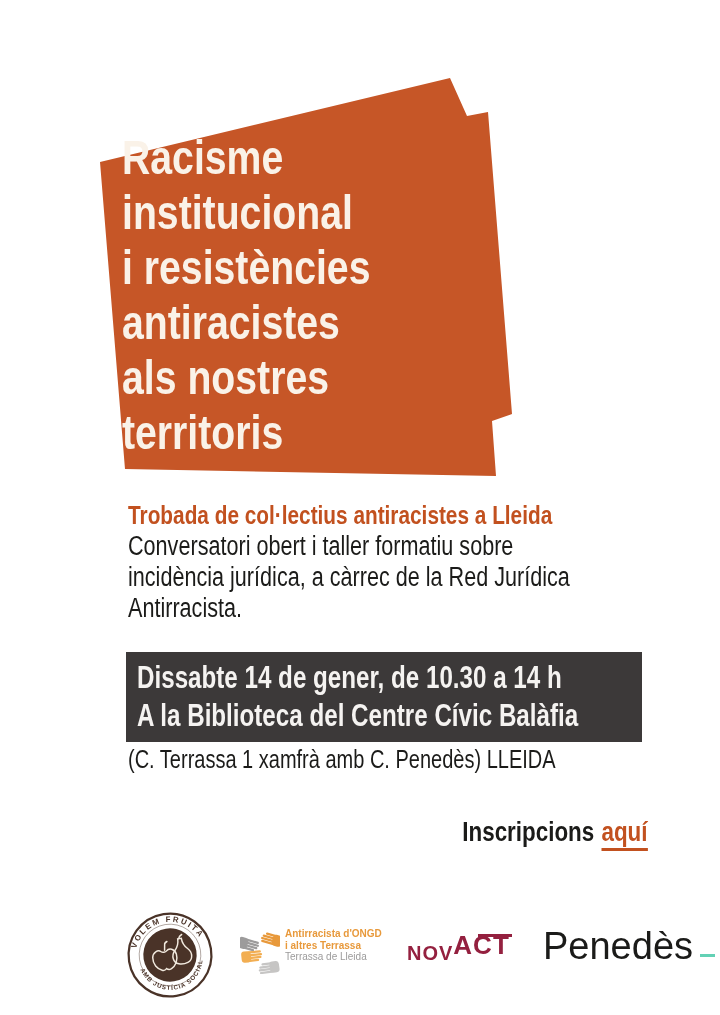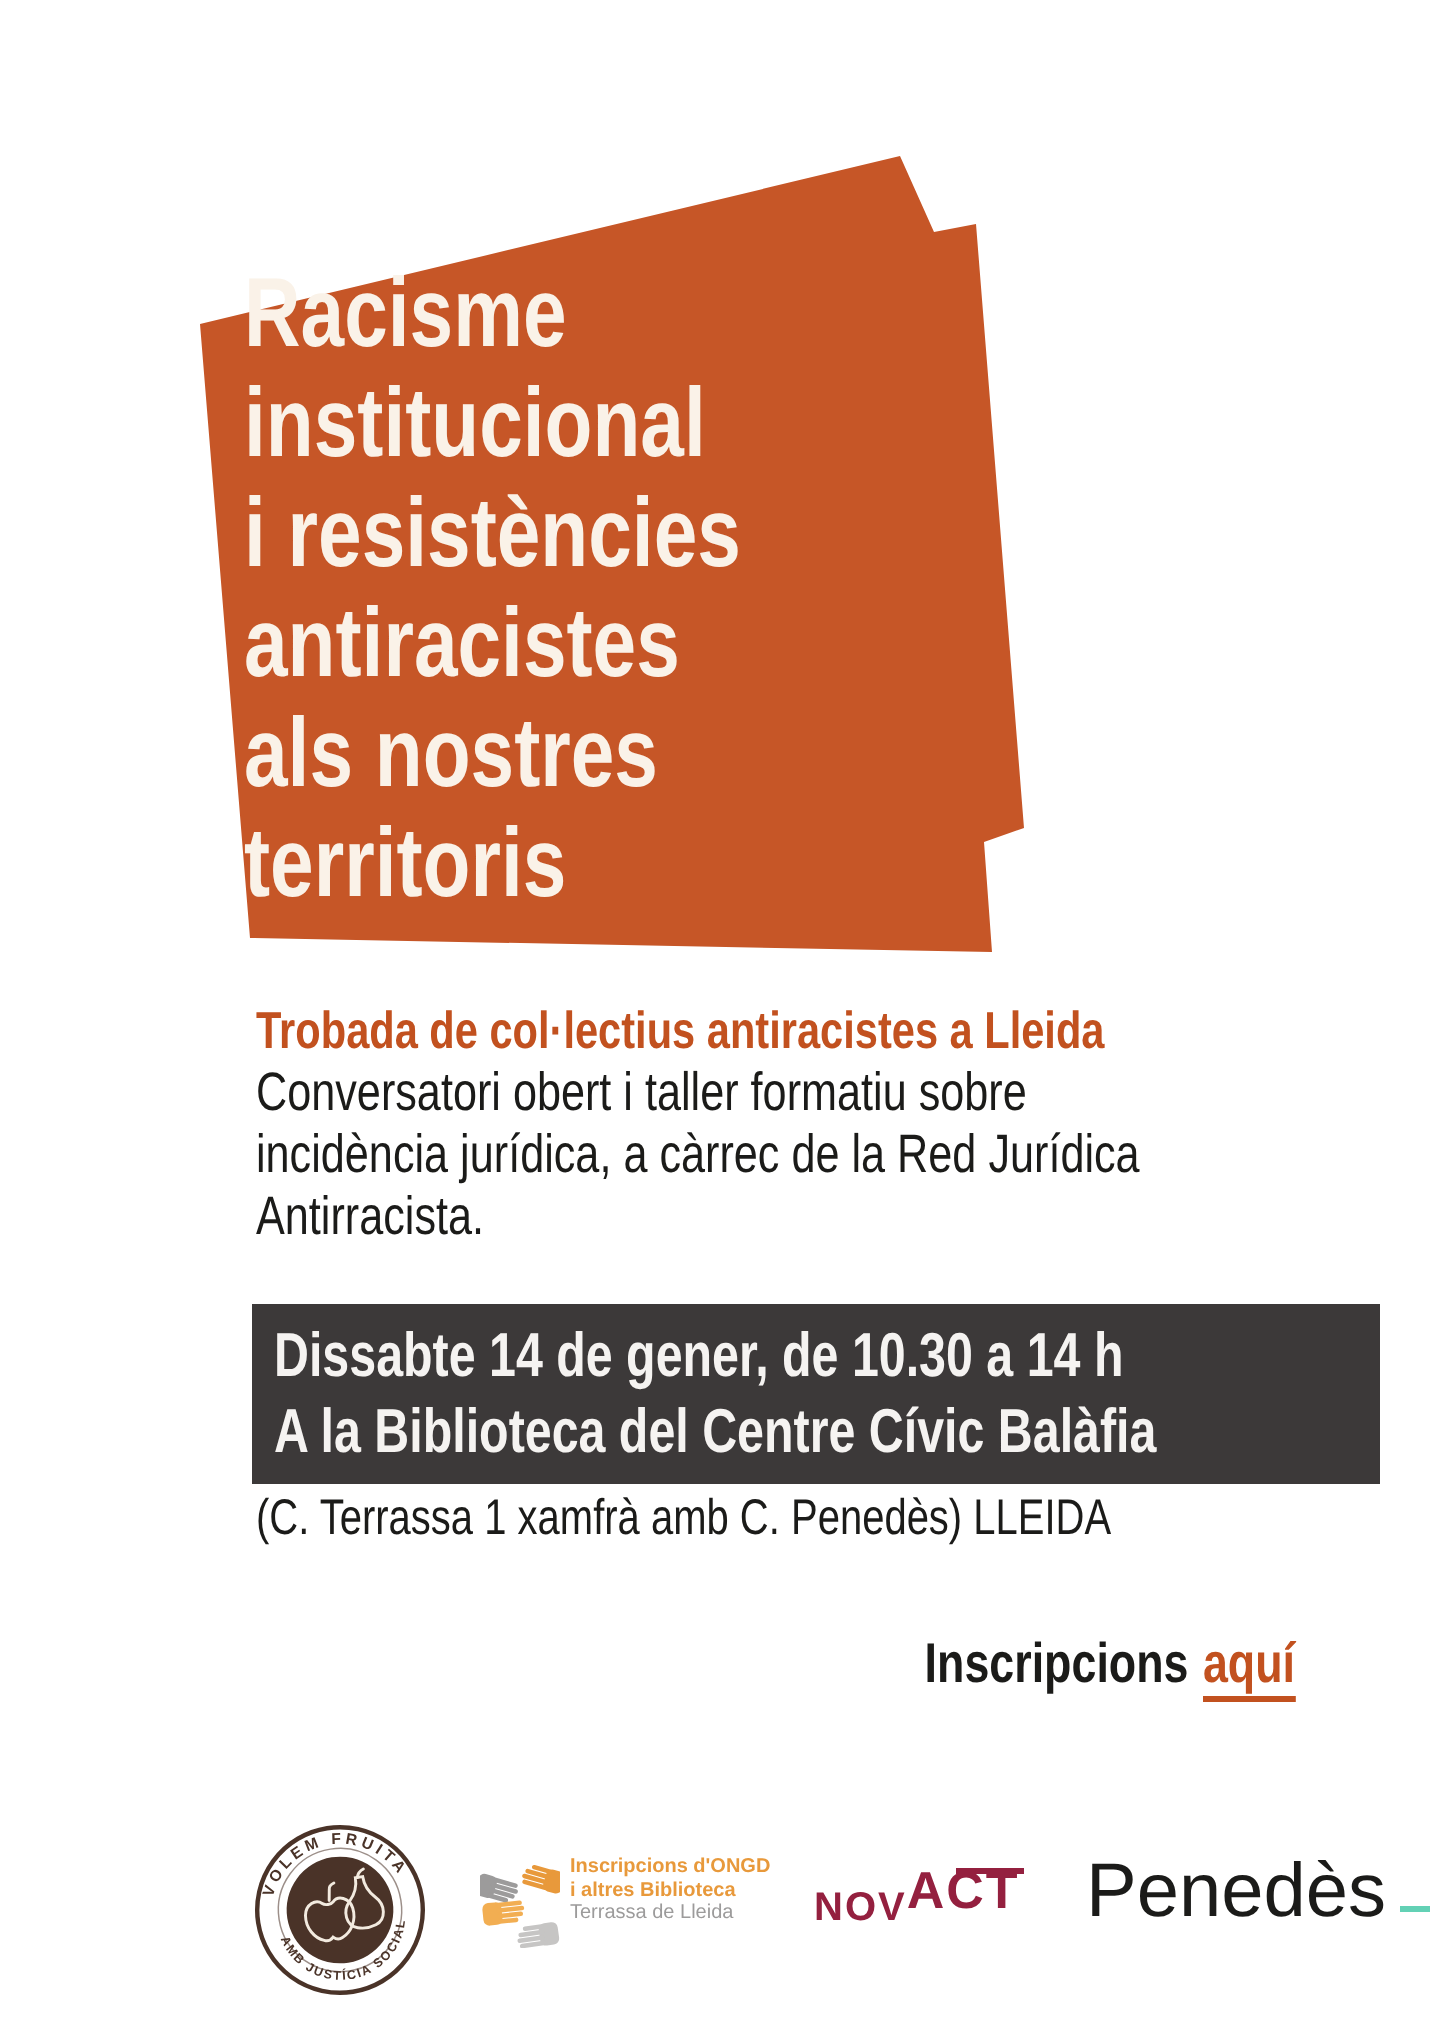--- a/index.html
+++ b/index.html
@@ -23,21 +23,20 @@
     position:absolute;left:98px;top:500px;
     font-size:26px;font-weight:bold;color:var(--subtitle);
   }
   .desc{
     position:absolute;left:98px;top:531px;
     font-size:27px;line-height:31px;color:var(--ink);
   }
   .datebox{
     position:absolute;left:96px;top:652px;width:516px;height:90px;
     background:var(--datebox);
-    padding-left:48px;
   }
   .datebox-text{
     position:absolute;left:11px;top:7px;
     font-size:31px;line-height:38px;font-weight:bold;color:var(--datebox-text);
     transform:scaleX(0.78);transform-origin:0 0;white-space:nowrap;
   }
   .address{
     position:absolute;left:98px;top:745px;
     font-size:25px;color:var(--ink);
   }
@@ -141,22 +140,22 @@
           <rect x="8" y="6.8" width="15" height="2.6" rx="1.3"></rect>
           <rect x="8" y="10" width="12" height="2.6" rx="1.3"></rect>
         </g>
       </defs>
       <use href="#hand" fill="#9C9B9B" transform="translate(0,9) rotate(16)"></use>
       <use href="#hand" fill="#E8993B" transform="translate(46,22) rotate(196)"></use>
       <use href="#hand" fill="#F2AE52" transform="translate(1,27) rotate(-6)"></use>
       <use href="#hand" fill="#C6C5C4" transform="translate(46,50) rotate(172)"></use>
     </svg>
     <div class="coor-text">
-        <div>Inscripcions d'ONGD</div>
-        <div>i altres Biblioteca</div>
+        <div>Antirracista d'ONGD</div>
+        <div>i altres Terrassa</div>
         <div>Terrassa de Lleida</div>
       </div>
   </div>
 
   <div class="novact">
     <span class="nov">NOV</span><span class="act">ACT</span>
     <span class="act-bar"></span>
   </div>
 
   <div class="iridia">

